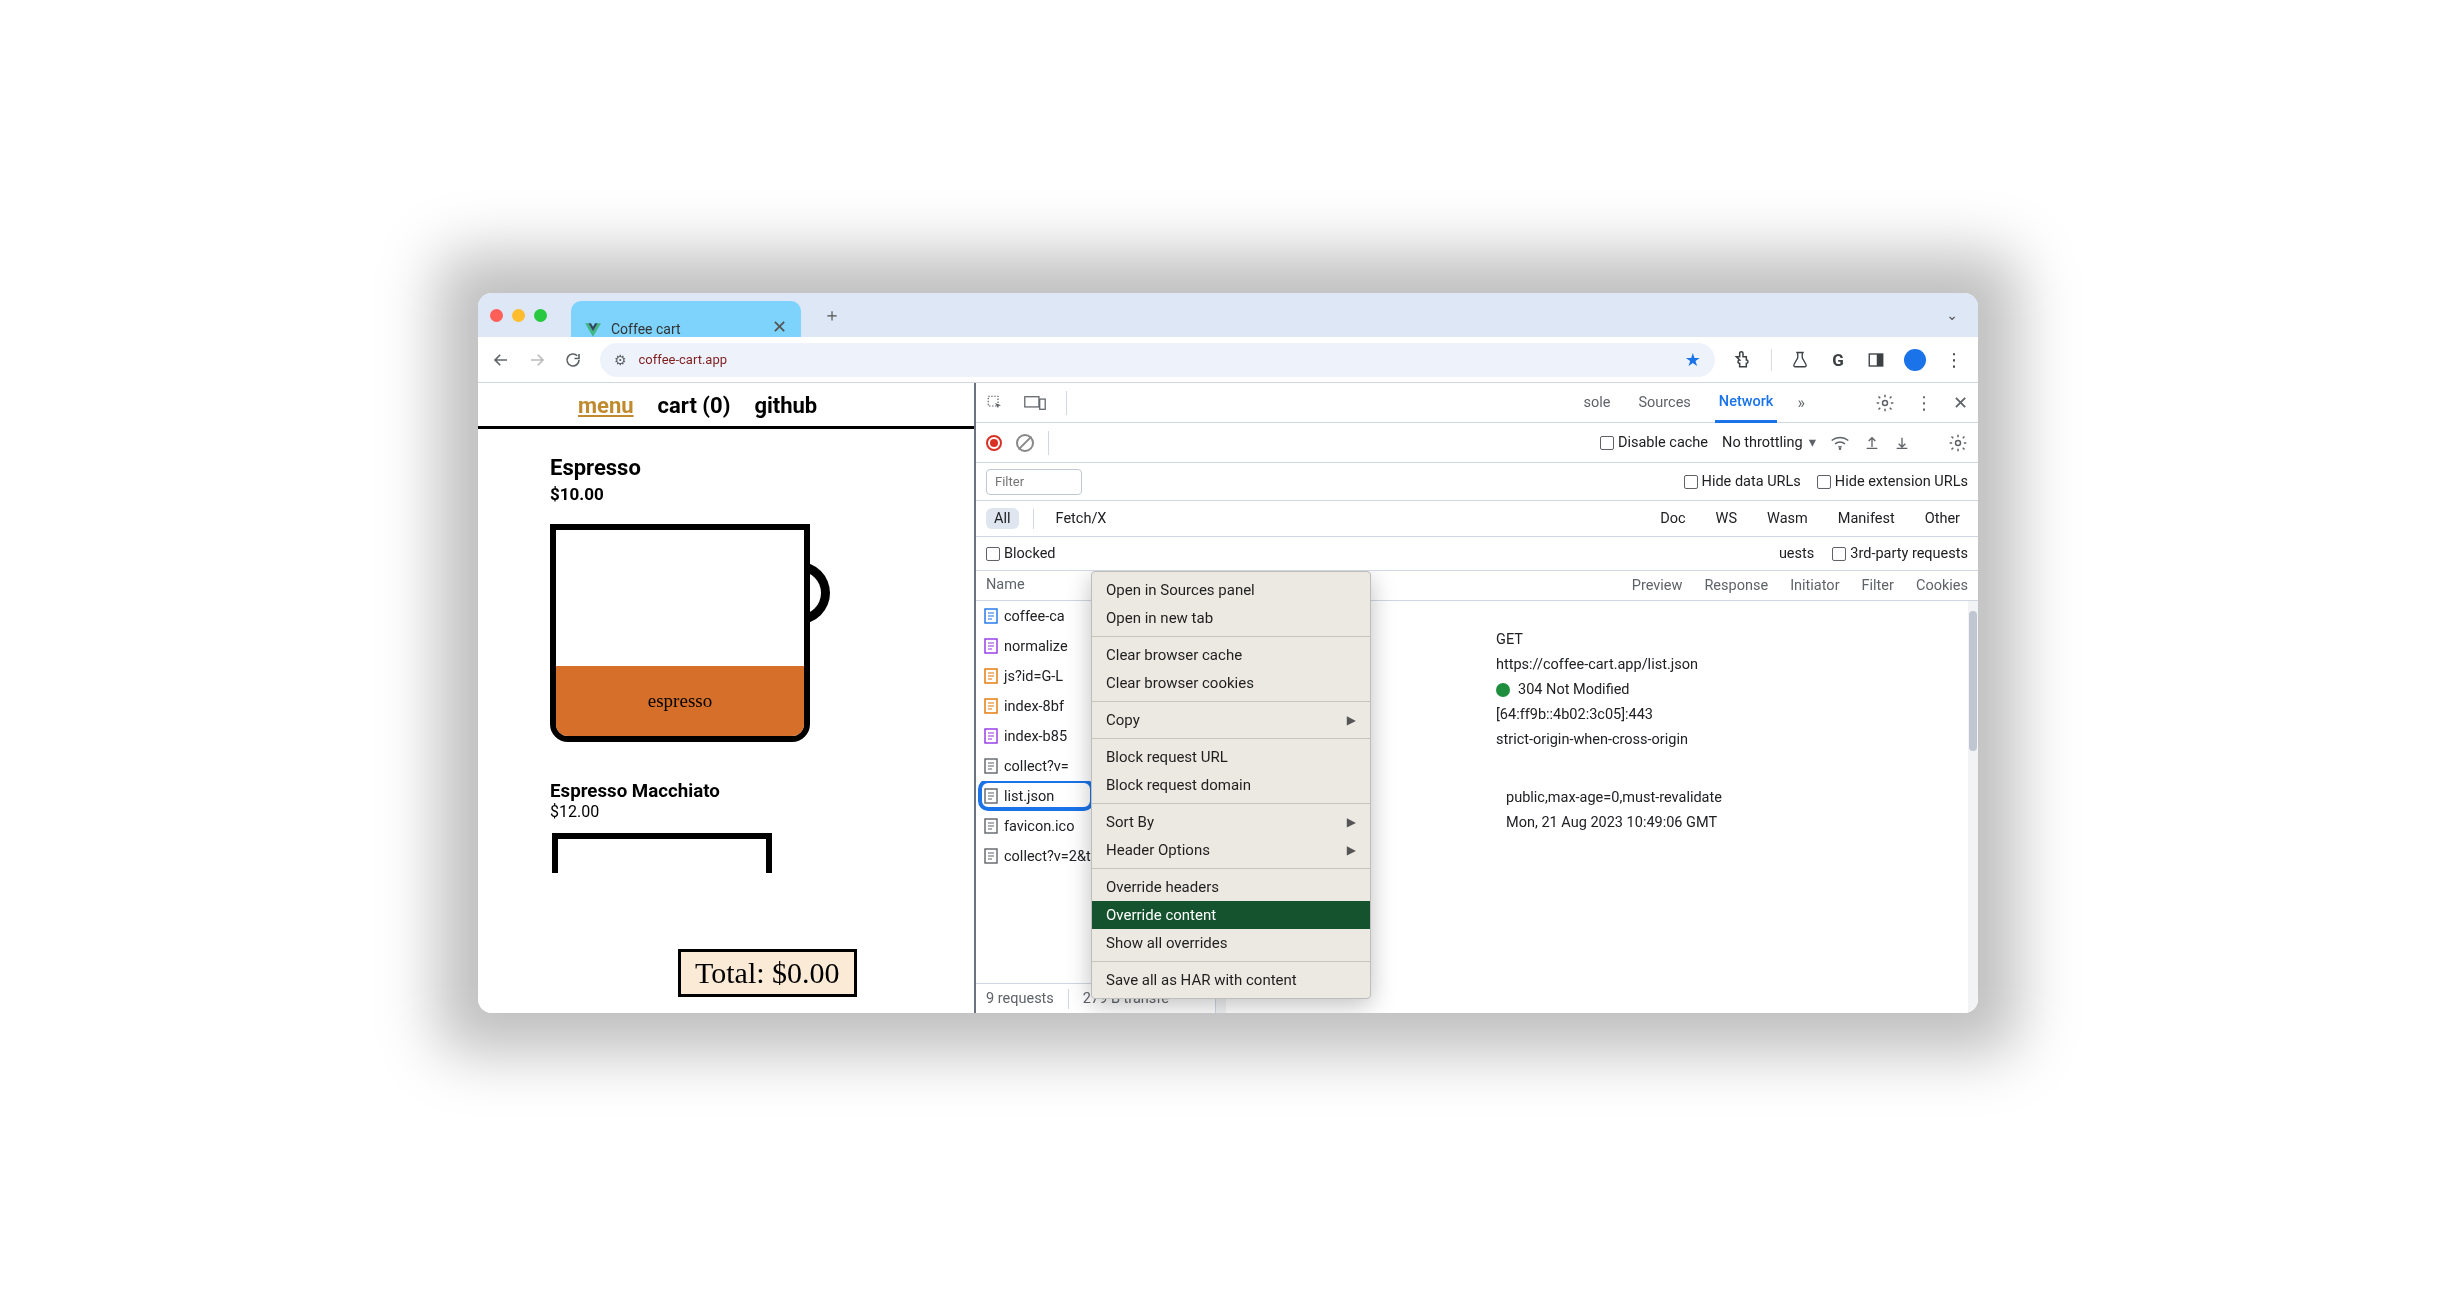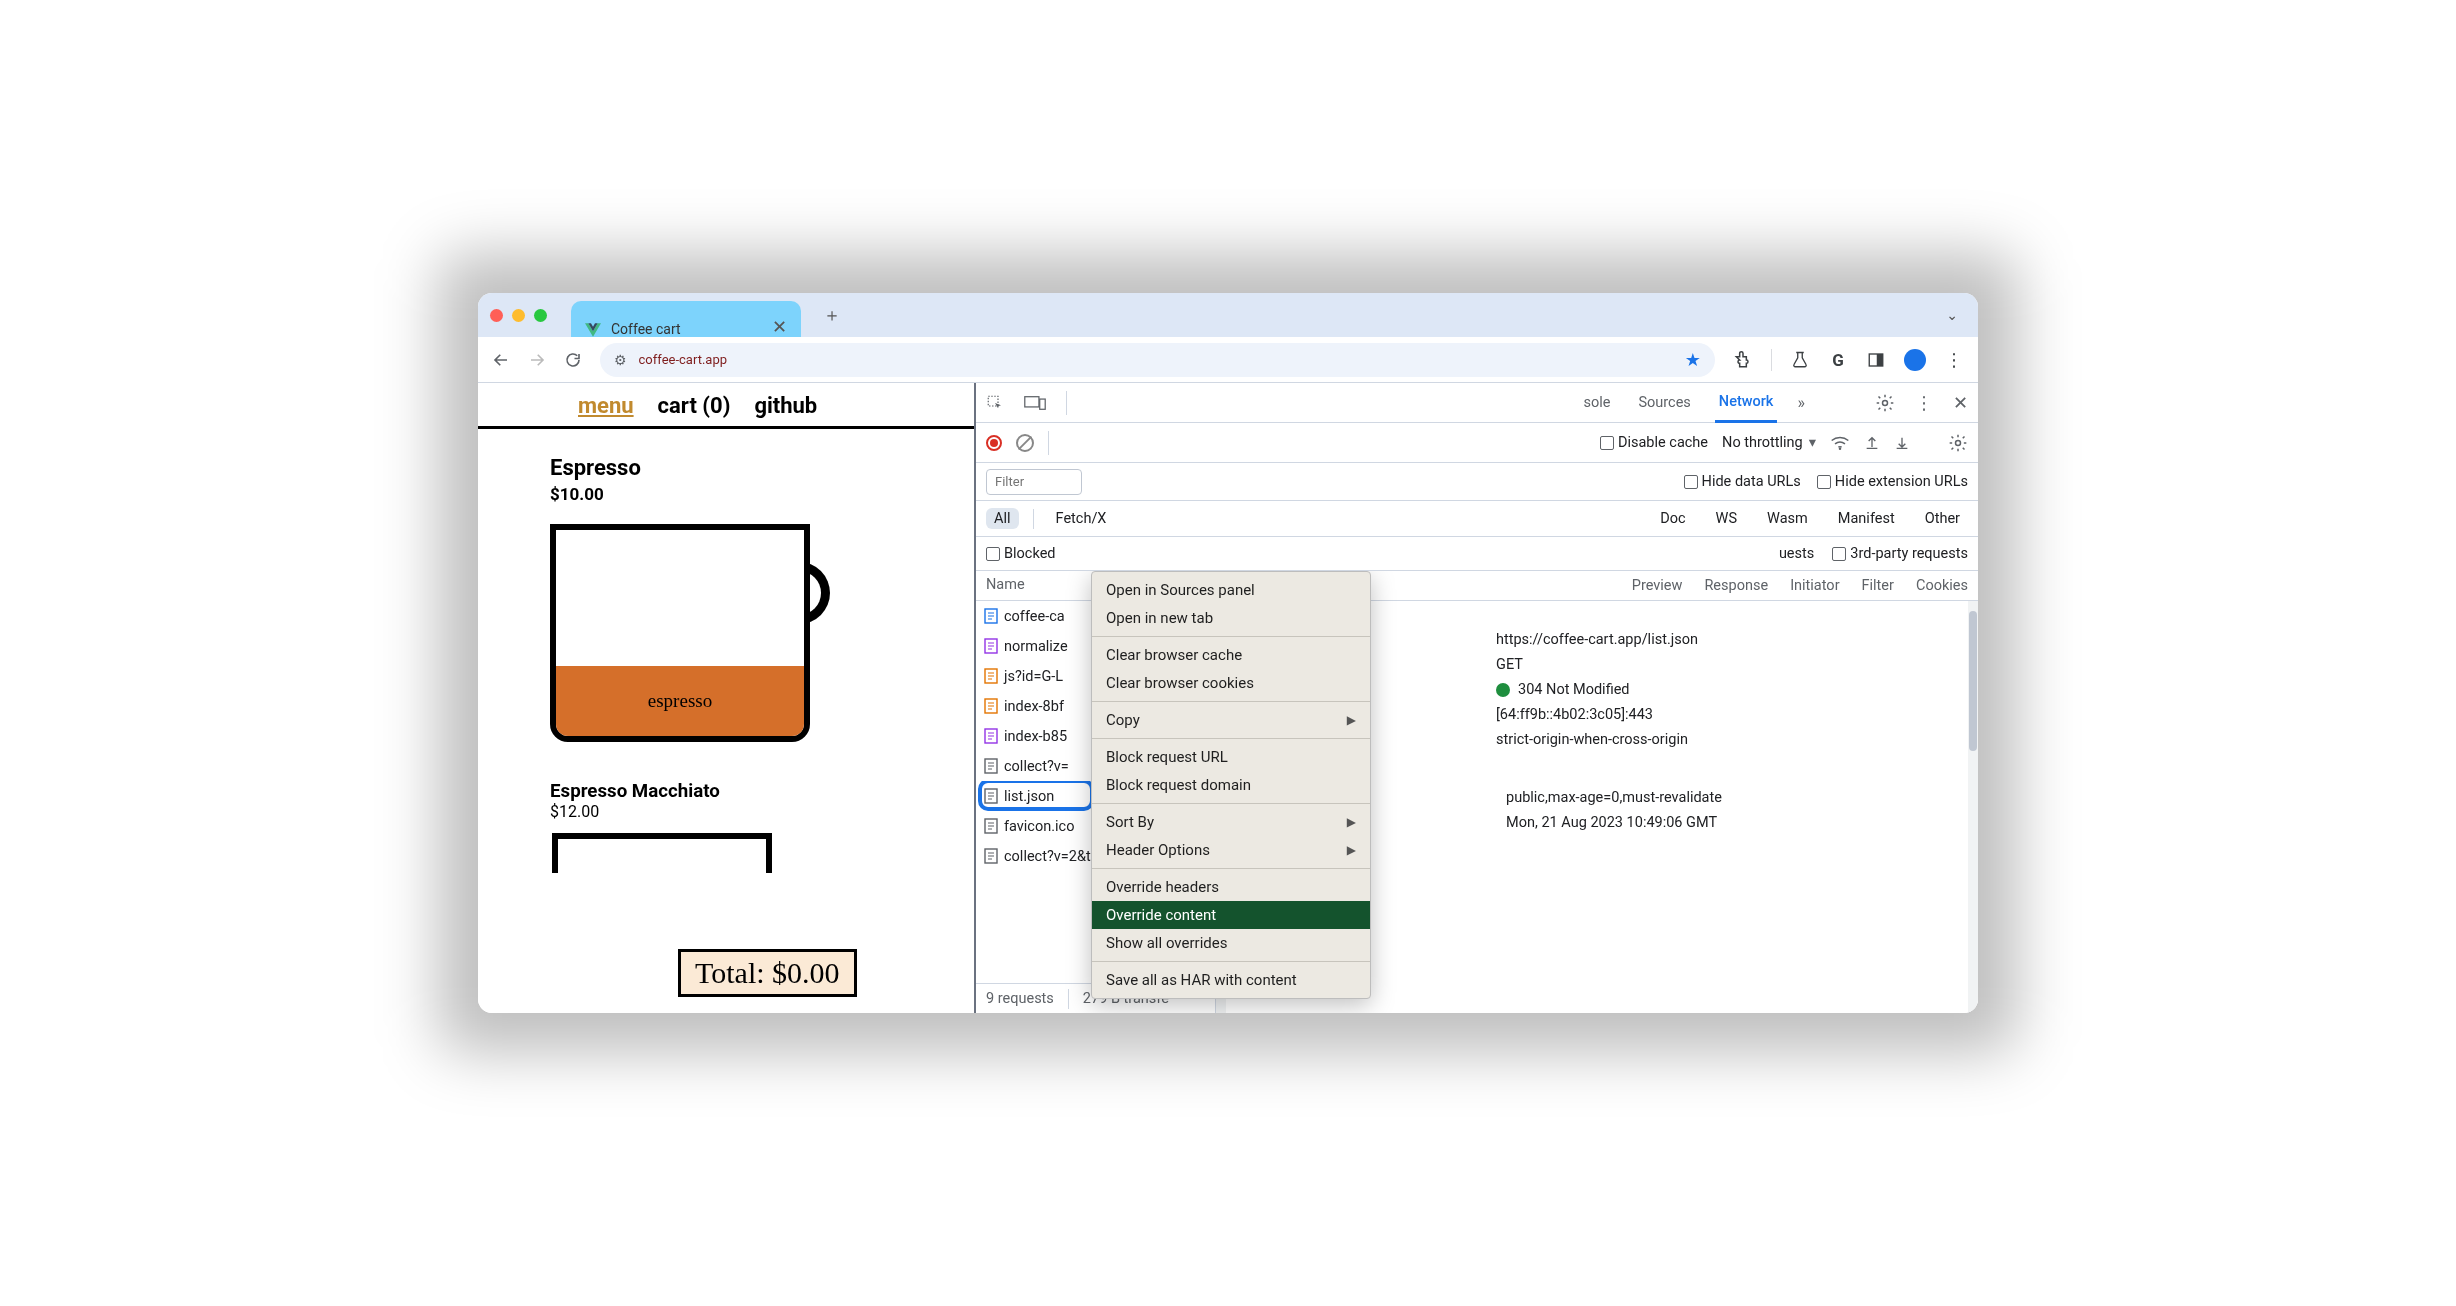--- a/index.html
+++ b/index.html
@@ -370,24 +370,24 @@
               <div style="flex:1"></div>
               <span class="details-tab">Preview</span>
               <span class="details-tab">Response</span>
               <span class="details-tab">Initiator</span>
               <span class="details-tab">Filter</span>
               <span class="details-tab">Cookies</span>
             </div>
             <div class="details-body">
               <div style="height:26px;"></div>
               <div class="d-item" style="padding-left:270px;">
+                  <span>GET</span>
+                </div>
+              <div class="d-item" style="padding-left:270px;">
                   <span>https://coffee-cart.app/list.json</span>
-                </div>
-              <div class="d-item" style="padding-left:270px;">
-                  <span>GET</span>
                 </div>
               <div class="d-item" style="padding-left:270px;">
                   <span class="status-dot"></span>
                   <span>304 Not Modified</span>
                 </div>
               <div class="d-item" style="padding-left:270px;">
                   <span>[64:ff9b::4b02:3c05]:443</span>
                 </div>
               <div class="d-item" style="padding-left:270px;">
                   <span>strict-origin-when-cross-origin</span>

